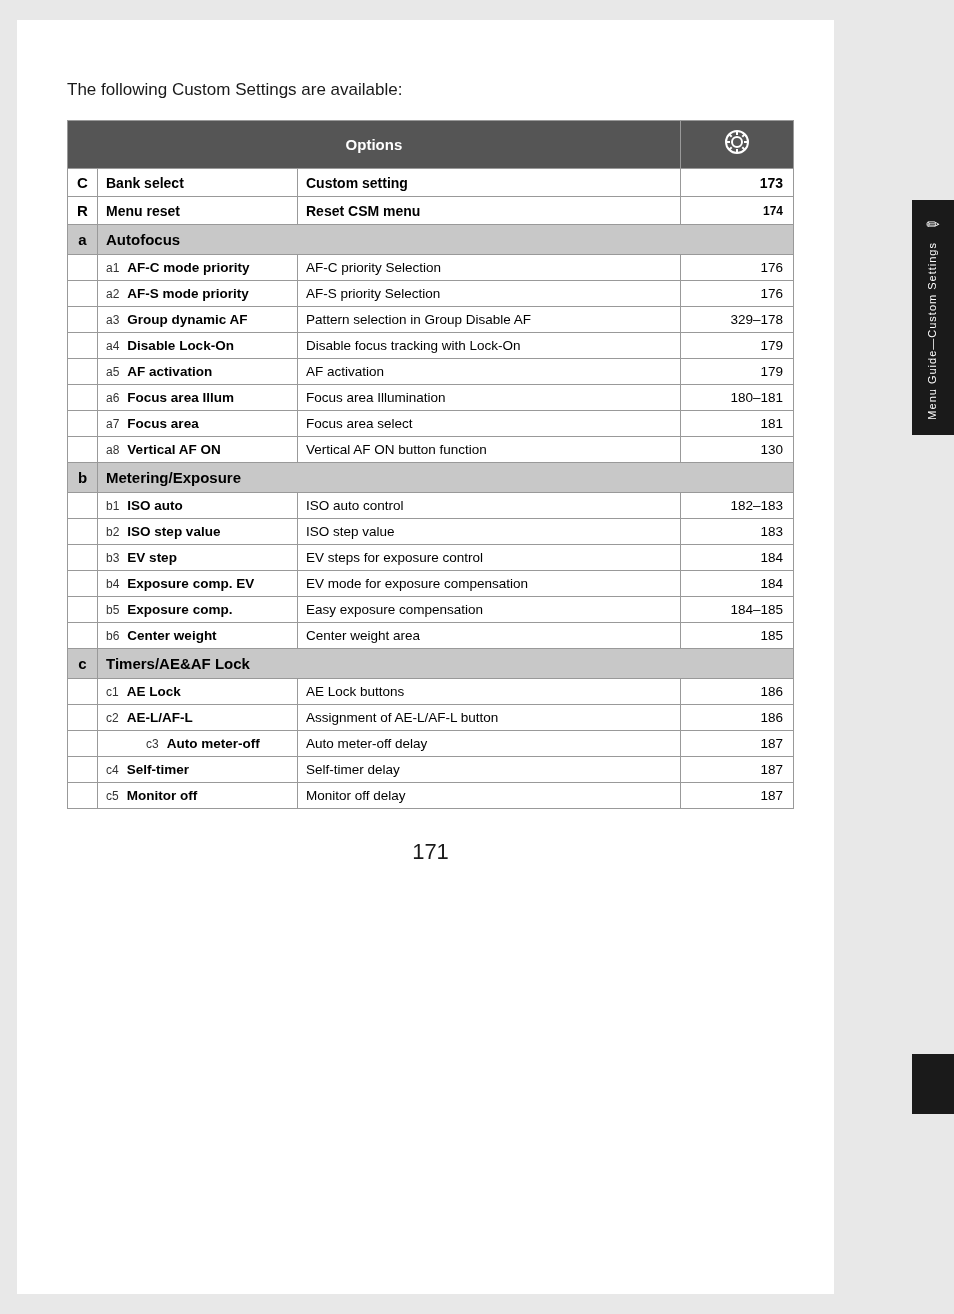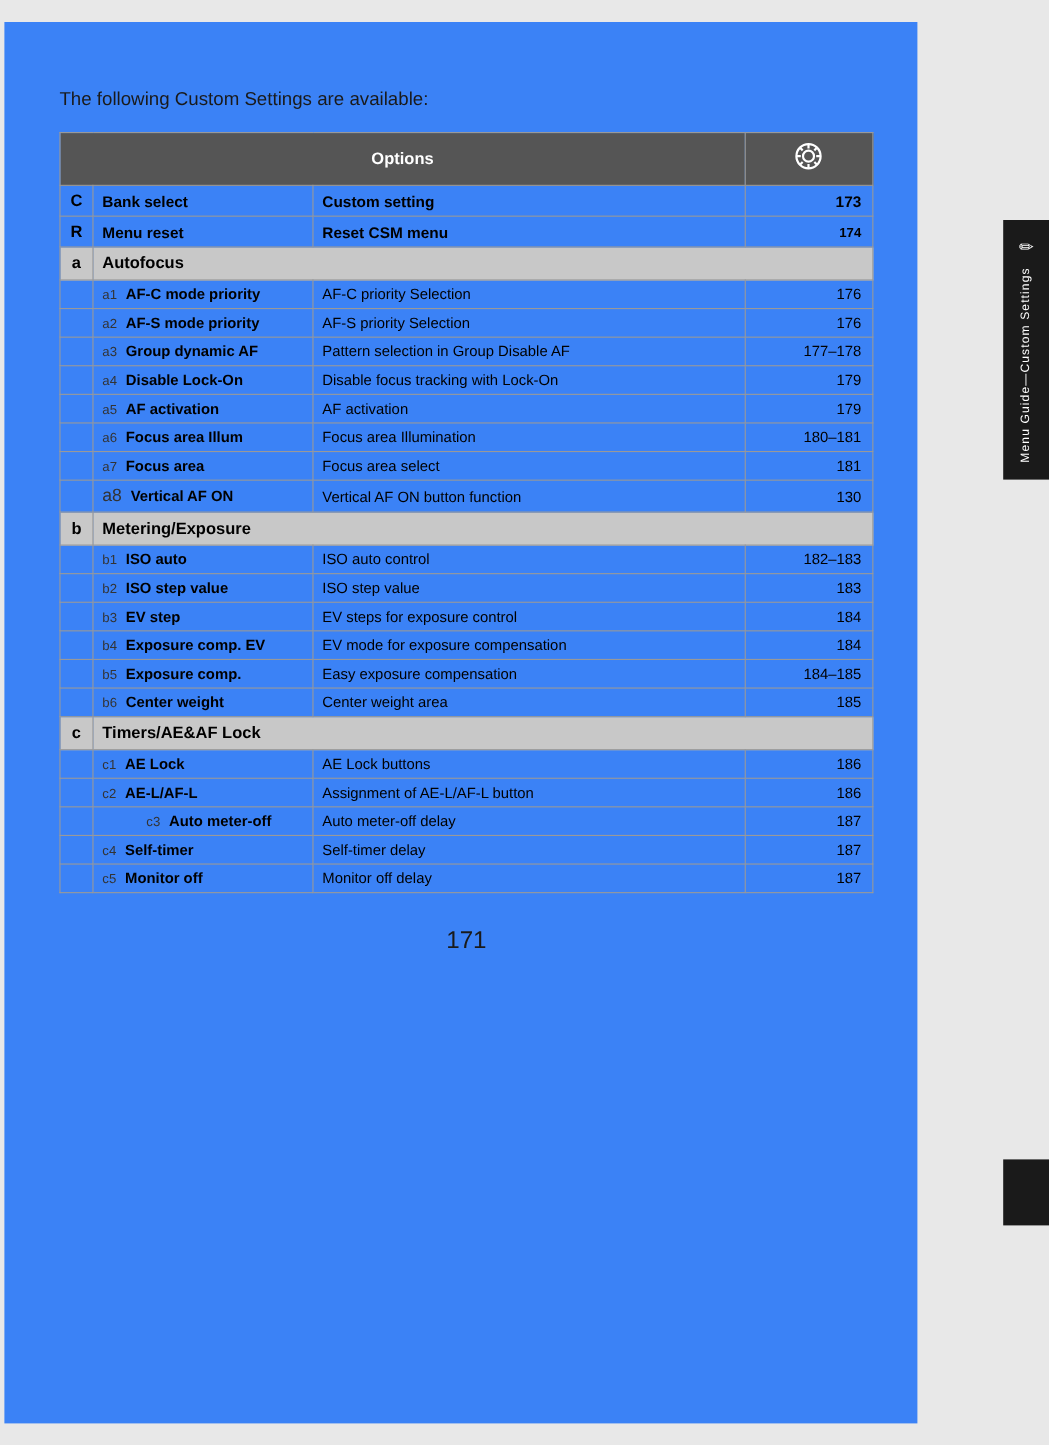--- a/index.html
+++ b/index.html
@@ -8,22 +8,22 @@
       width: 954px;
       min-height: 1314px;
       background: #e8e8e8;
       font-family: 'Times New Roman', Times, serif;
       display: flex;
       position: relative;
     }
 
     .page-content {
       flex: 1;
-      background: #3b82f6;
-      margin: 20px 0 20px 4px;
+      background: #ffffff;
+      margin: 20px 0 20px 17px;
       margin-right: 60px;
       padding: 60px 40px 60px 50px;
       position: relative;
     }
 
     .side-tab {
       width: 60px;
       background: #e8e8e8;
       display: flex;
       align-items: center;
@@ -195,21 +195,21 @@
         <tr class="item-row">
           <td style="width: 30px;"></td>
           <td style="width: 200px;"><span style="font-size:12px;color:#333;margin-right:8px;">a2</span><strong>AF-S mode priority</strong></td>
           <td>AF-S priority Selection</td>
           <td style="text-align: right; padding-right: 10px; white-space: nowrap;">176</td>
         </tr>
         <tr class="item-row">
           <td style="width: 30px;"></td>
           <td style="width: 200px;"><span style="font-size:12px;color:#333;margin-right:8px;">a3</span><strong>Group dynamic AF</strong></td>
           <td>Pattern selection in Group Disable AF</td>
-          <td style="text-align: right; padding-right: 10px; white-space: nowrap;">177–178</td>
+          <td style="text-align: right; padding-right: 10px; white-space: nowrap;">329–178</td>
         </tr>
         <tr class="item-row">
           <td style="width: 30px;"></td>
           <td style="width: 200px;"><span style="font-size:12px;color:#333;margin-right:8px;">a4</span><strong>Disable Lock-On</strong></td>
           <td>Disable focus tracking with Lock-On</td>
           <td style="text-align: right; padding-right: 10px; white-space: nowrap;">179</td>
         </tr>
         <tr class="item-row">
           <td style="width: 30px;"></td>
           <td style="width: 200px;"><span style="font-size:12px;color:#333;margin-right:8px;">a5</span><strong>AF activation</strong></td>
@@ -223,21 +223,21 @@
           <td style="text-align: right; padding-right: 10px; white-space: nowrap;">180–181</td>
         </tr>
         <tr class="item-row">
           <td style="width: 30px;"></td>
           <td style="width: 200px;"><span style="font-size:12px;color:#333;margin-right:8px;">a7</span><strong>Focus area</strong></td>
           <td>Focus area select</td>
           <td style="text-align: right; padding-right: 10px; white-space: nowrap;">181</td>
         </tr>
         <tr class="item-row">
           <td style="width: 30px;"></td>
-          <td style="width: 200px;"><span style="font-size:16px;color:#333;margin-right:8px;">a8</span><strong>Vertical AF ON</strong></td>
+          <td style="width: 200px;"><span style="font-size:12px;color:#333;margin-right:8px;">a8</span><strong>Vertical AF ON</strong></td>
           <td>Vertical AF ON button function</td>
           <td style="text-align: right; padding-right: 10px; white-space: nowrap;">130</td>
         </tr>
         <tr class="section-header">
           <td style="text-align: center; font-weight: bold; font-size: 15px;">b</td>
           <td colspan="3">Metering/Exposure</td>
         </tr>
         <tr class="item-row">
           <td style="width: 30px;"></td>
           <td style="width: 200px;"><span style="font-size:12px;color:#333;margin-right:8px;">b1</span><strong>ISO auto</strong></td>

